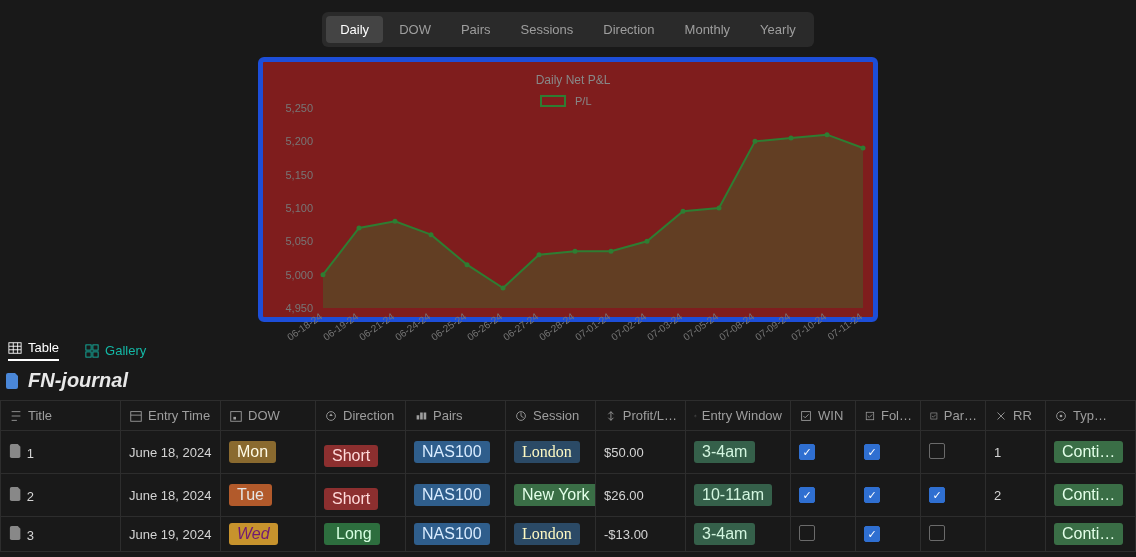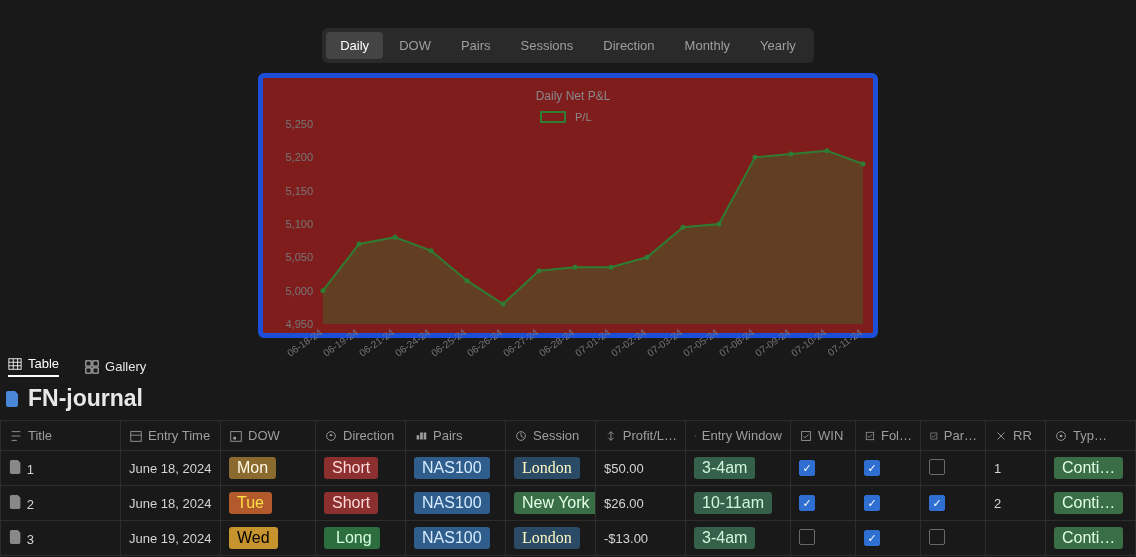--- a/index.html
+++ b/index.html
@@ -1,41 +1,41 @@
 <!DOCTYPE html>
 <html><head>
   <meta charset="utf-8">
   <style>
     * { margin:0; padding:0; box-sizing:border-box; font-family:-apple-system,BlinkMacSystemFont,"Segoe UI",sans-serif; }
     body { background:#191919; color:#d4d4d4; font-size:13px; width:1136px; height:557px; overflow:hidden; }
     
-    .tabs-wrap { display:flex; justify-content:center; margin-top:28px; }
+    .tabs-wrap { display:flex; justify-content:center; margin-top:12px; }
     .tabs { display:flex; background:#2a2a2a; border-radius:6px; padding:4px; gap:2px; }
     .tab  { padding:6px 14px; border-radius:4px; color:#9e9e9e; cursor:pointer; }
     .tab.active { background:#444; color:#fff; }
     
     .chart-wrap { display:flex; justify-content:center; margin-top:10px; }
     .chart-card { width:620px; height:265px; border:5px solid #1d4ed8; border-radius:6px; background:#7f1d1d; position:relative; }
     
     .view-row   { display:flex; align-items:center; gap:26px; margin:18px 0 8px 8px; }
-    .view-tab   { display:flex; align-items:center; gap:6px; color:#e5e5e5; cursor:pointer; }
+    .view-tab   { display:flex; align-items:center; gap:6px; color:#14b8a6; cursor:pointer; }
     .view-tab.active { color:#fff; border-bottom:2px solid #fff; padding-bottom:4px; }
     .title-row  { display:flex; align-items:center; gap:8px; margin:6px 0 8px 6px; }
-    .title-row h2 { font-size:23px; font-weight:600; color:#e8e8e8; }
+    .title-row h2 { font-size:20px; font-weight:600; color:#e8e8e8;font-style:italic; }
     
     .table { width:100%; border-collapse:collapse; table-layout:fixed; }
     .table th, .table td { border:1px solid #2d2d2d; padding:6px 8px; text-align:left; white-space:nowrap; overflow:hidden; text-overflow:ellipsis; vertical-align:middle; height:30px; }
     .table th { color:#9e9e9e; font-weight:400; }
     .th-inner { display:flex; align-items:center; gap:5px; }
     .num { text-align:right; }
     .badge { display:inline-block; padding:2px 8px; border-radius:3px; font-size:16px; }
     .b-mon  { background:#8a6a2f; color:#fffbe6; }
-    .b-tue  { background:#b25a2b; color:#fde047; }
-    .b-wed  { background:#c7932d; color:#000000; }
-    .b-short{ background:#8c2f2f; color:#ffd9d9; }
+    .b-tue  { background:#b25a2b; color:#e5e5e5; }
+    .b-wed  { background:#c7932d; color:#701a75;font-style:italic; }
+    .b-short{ background:#8c2f2f; color:#ffd9d9;margin-top:8px; }
     .b-long { background:#2d6e3e; color:#d6ffe1;padding-left:12px; }
     .b-pair { background:#2f5e8c; color:#d9ecff; }
     .b-sess { background:#2b4a66; color:#fef9c3;font-family:Liberation Serif, serif; }
     .b-sess2{ background:#3a6e46; color:#e3ffe9; }
     .b-win  { background:#35604a; color:#d2f5df; }
     .b-type { background:#3a6e46; color:#e3ffe9; }
     .chk { width:16px; height:16px; border:1.5px solid #6a6a6a; border-radius:2px; display:inline-flex; align-items:center; justify-content:center; }
     .chk.on{ background:#2f6fd1; border-color:#2f6fd1; color:#fff; font-size:11px; }
     .ico { width:14px; height:14px; display:inline-block; }
     .doc-ico { width:14px; height:16px; fill:#4a87d8; }

